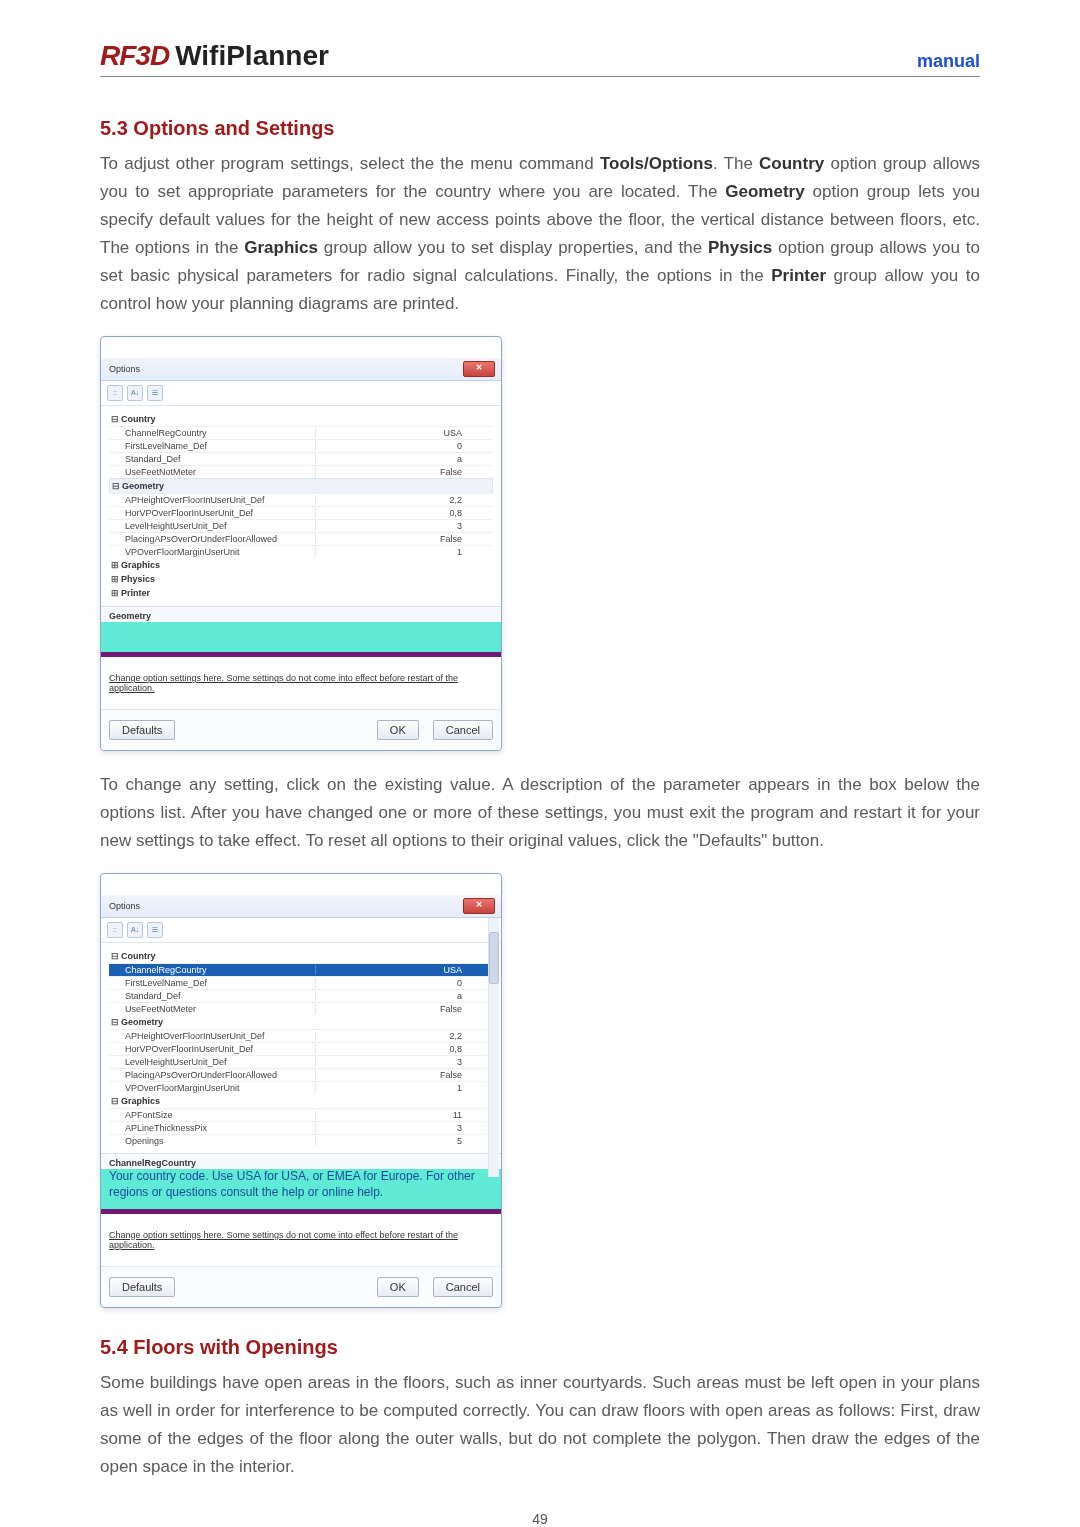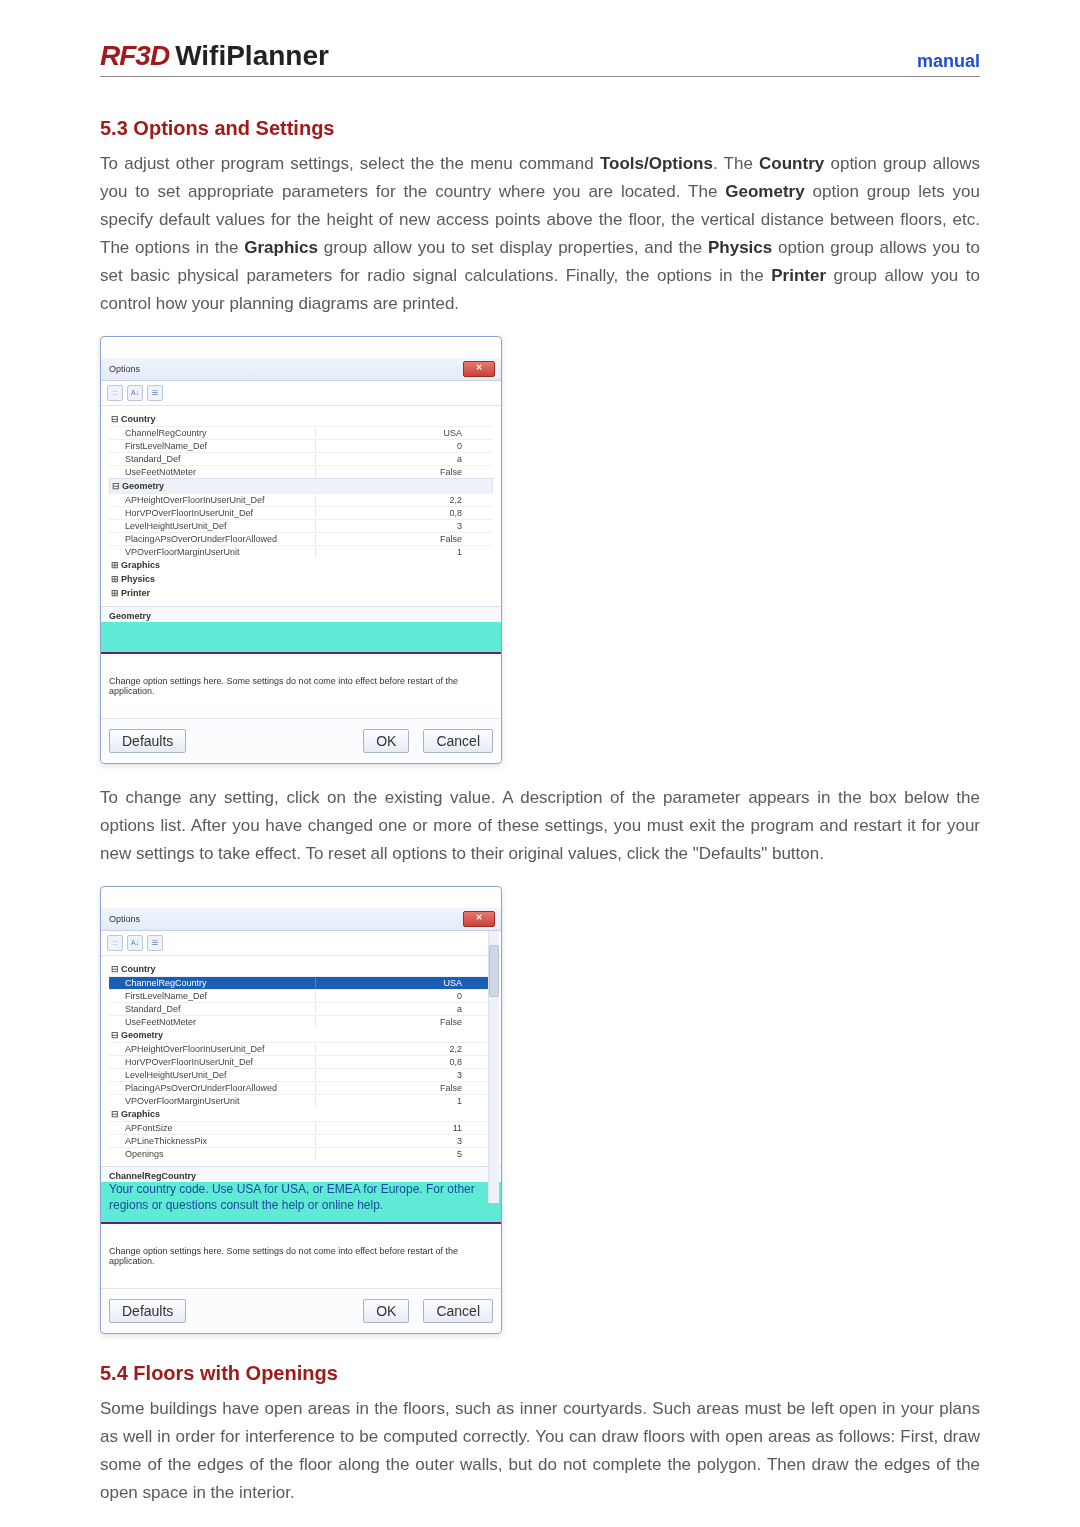--- a/index.html
+++ b/index.html
@@ -155,38 +155,39 @@
   }
   .dlg-desc {
     padding: 0px 8px 8px 8px;
     background: #5eead4;
     color: #1a4a9c;
     font-size: 12px;
     line-height: 1.3;
     min-height: 22px;
   }
   .dlg-note {
-    padding: 22px 8px;
-    border-top: 2px solid #701a75;
-    color: #333;
+    padding: 16px 8px;
+    border-top: 5px solid #701a75;
+    color: #333;
+    text-decoration: underline;
   }
   .dlg-footer {
     padding: 10px 8px;
     display: flex;
     justify-content: space-between;
     border-top: 1px solid #e0e5ef;
     background: #fbfcfe;
     border-radius: 0 0 4px 4px;
   }
   .dlg-btn {
     border: 1px solid #a8b3c6;
     border-radius: 2px;
     padding: 3px 12px;
     background: linear-gradient(#fdfdfe, #e6ebf4);
-    font-size: 14px;
+    font-size: 11px;
     color: #333;
   }
   .dlg-footer-right { display: flex; gap: 14px; }
   .scroll {
     position: absolute;
     right: 2px;
     width: 10px;
     top: 44px;
     bottom: 130px;
     background: #eef1f8;

